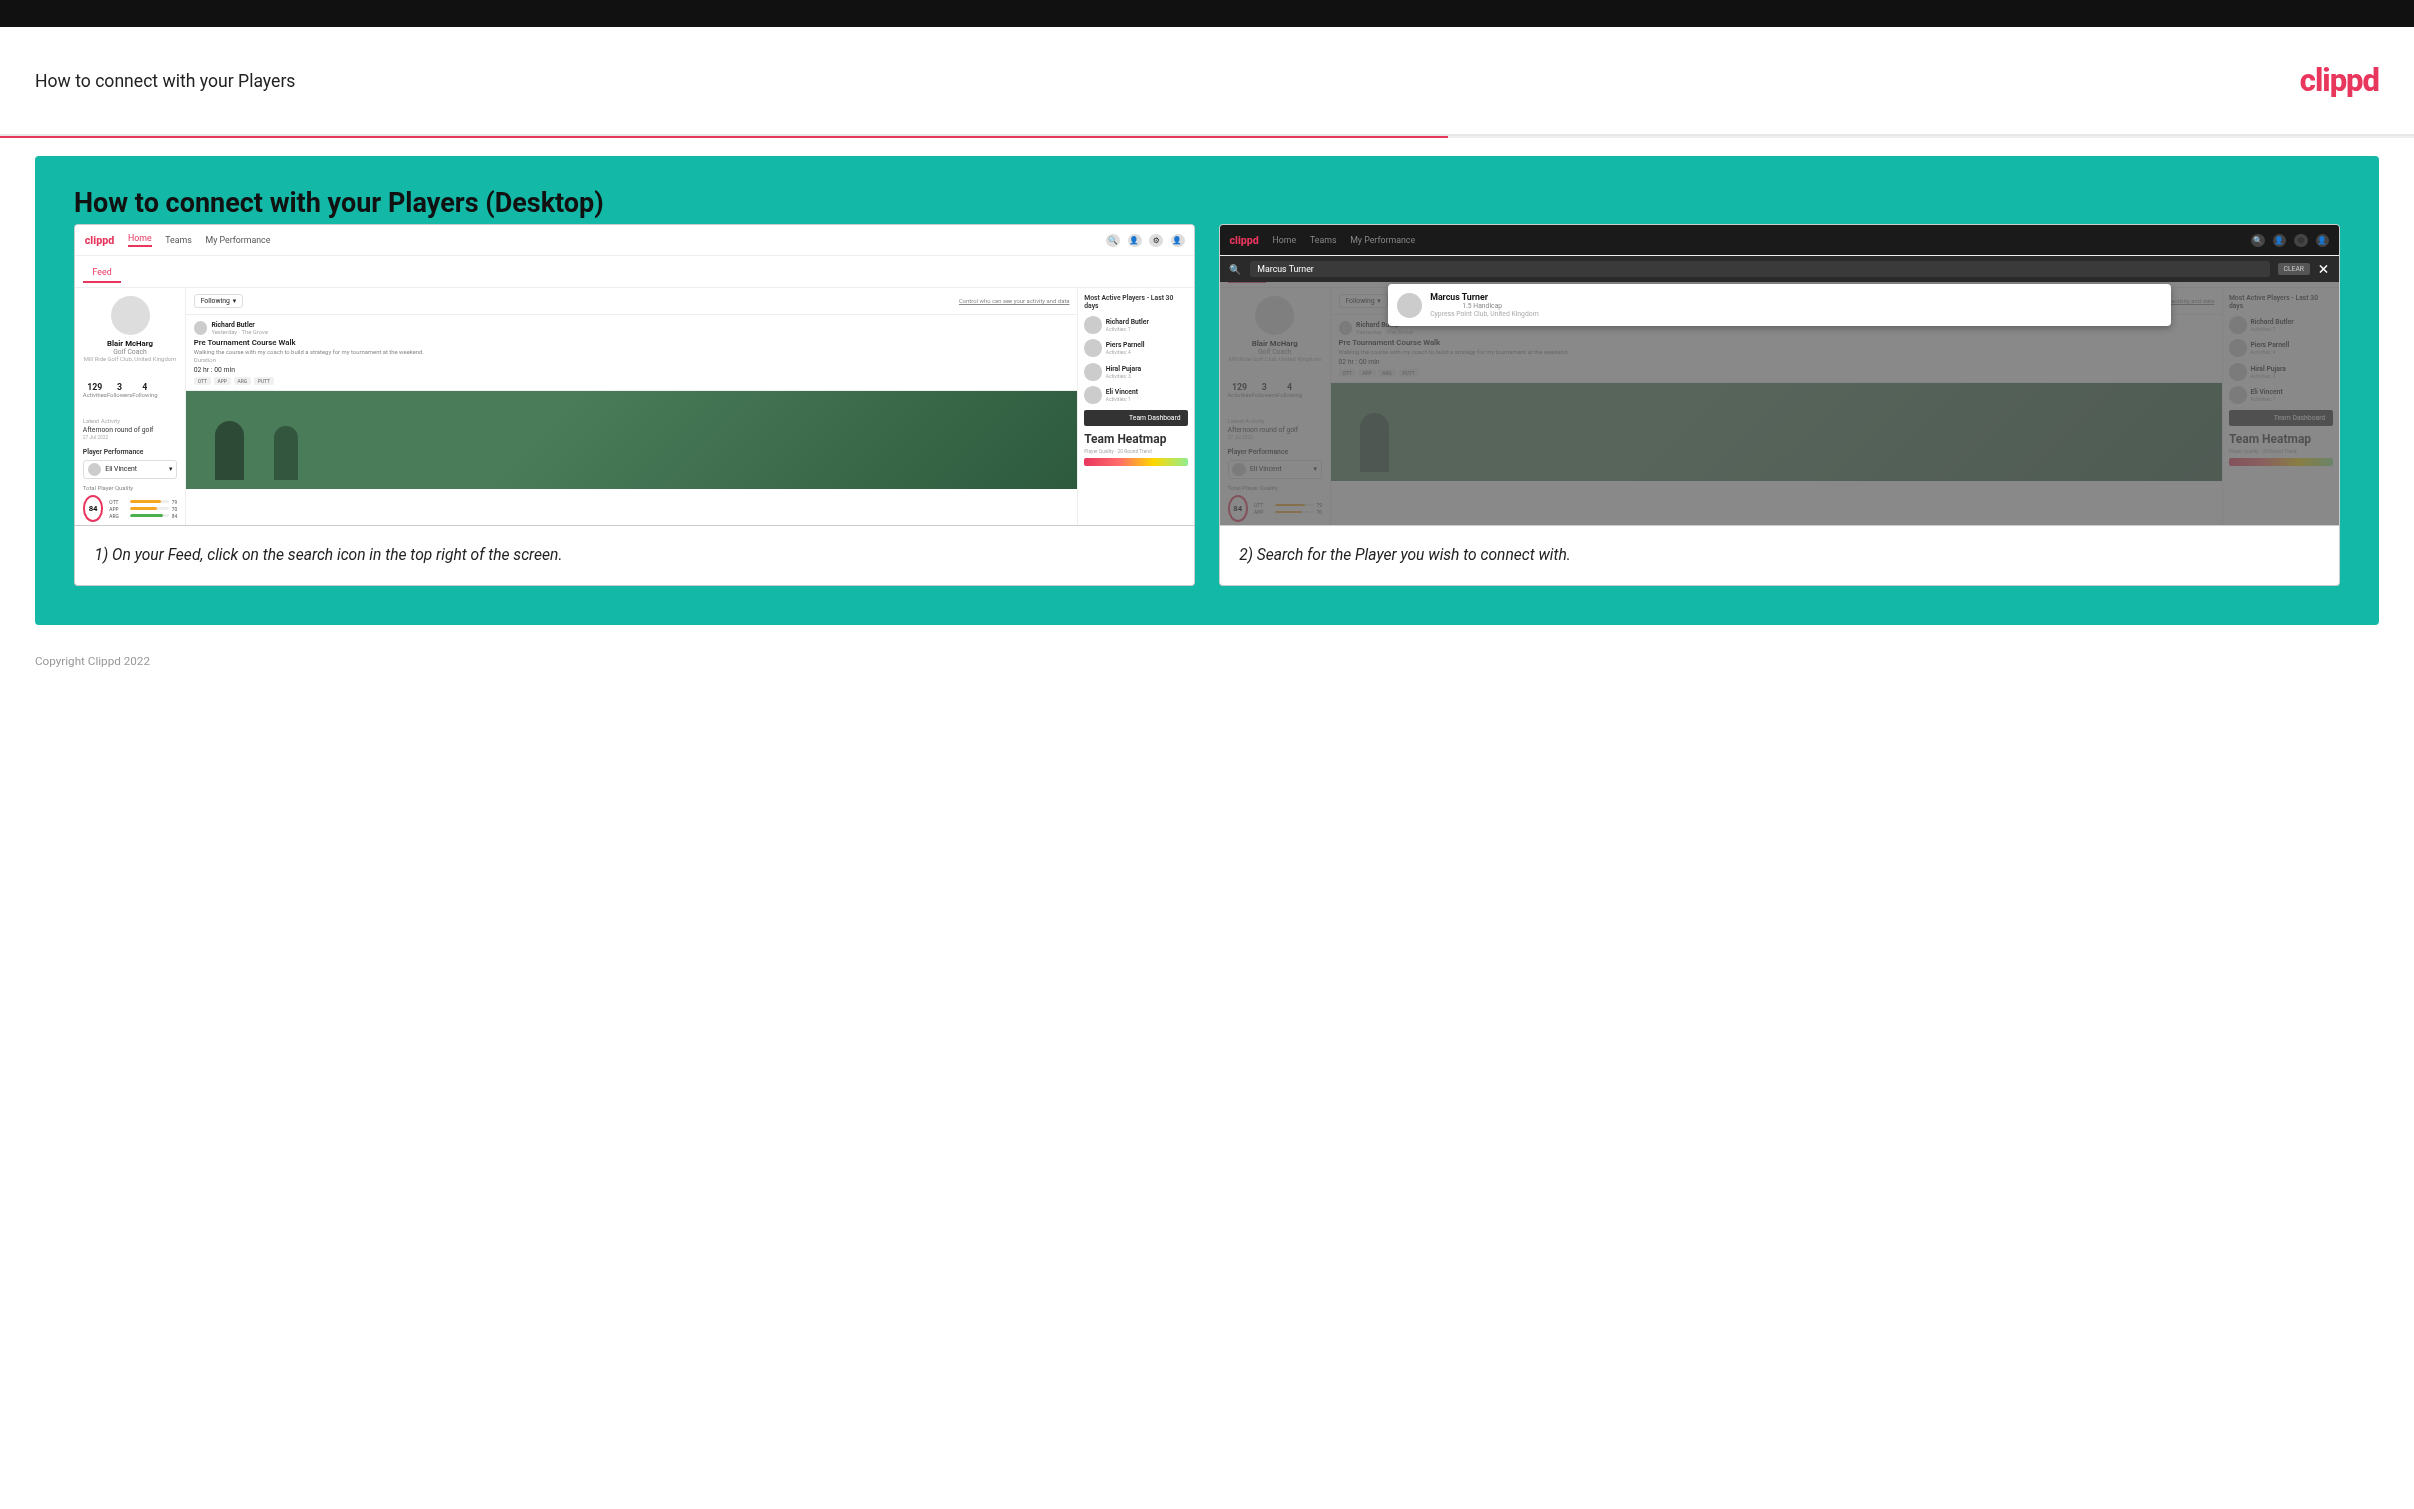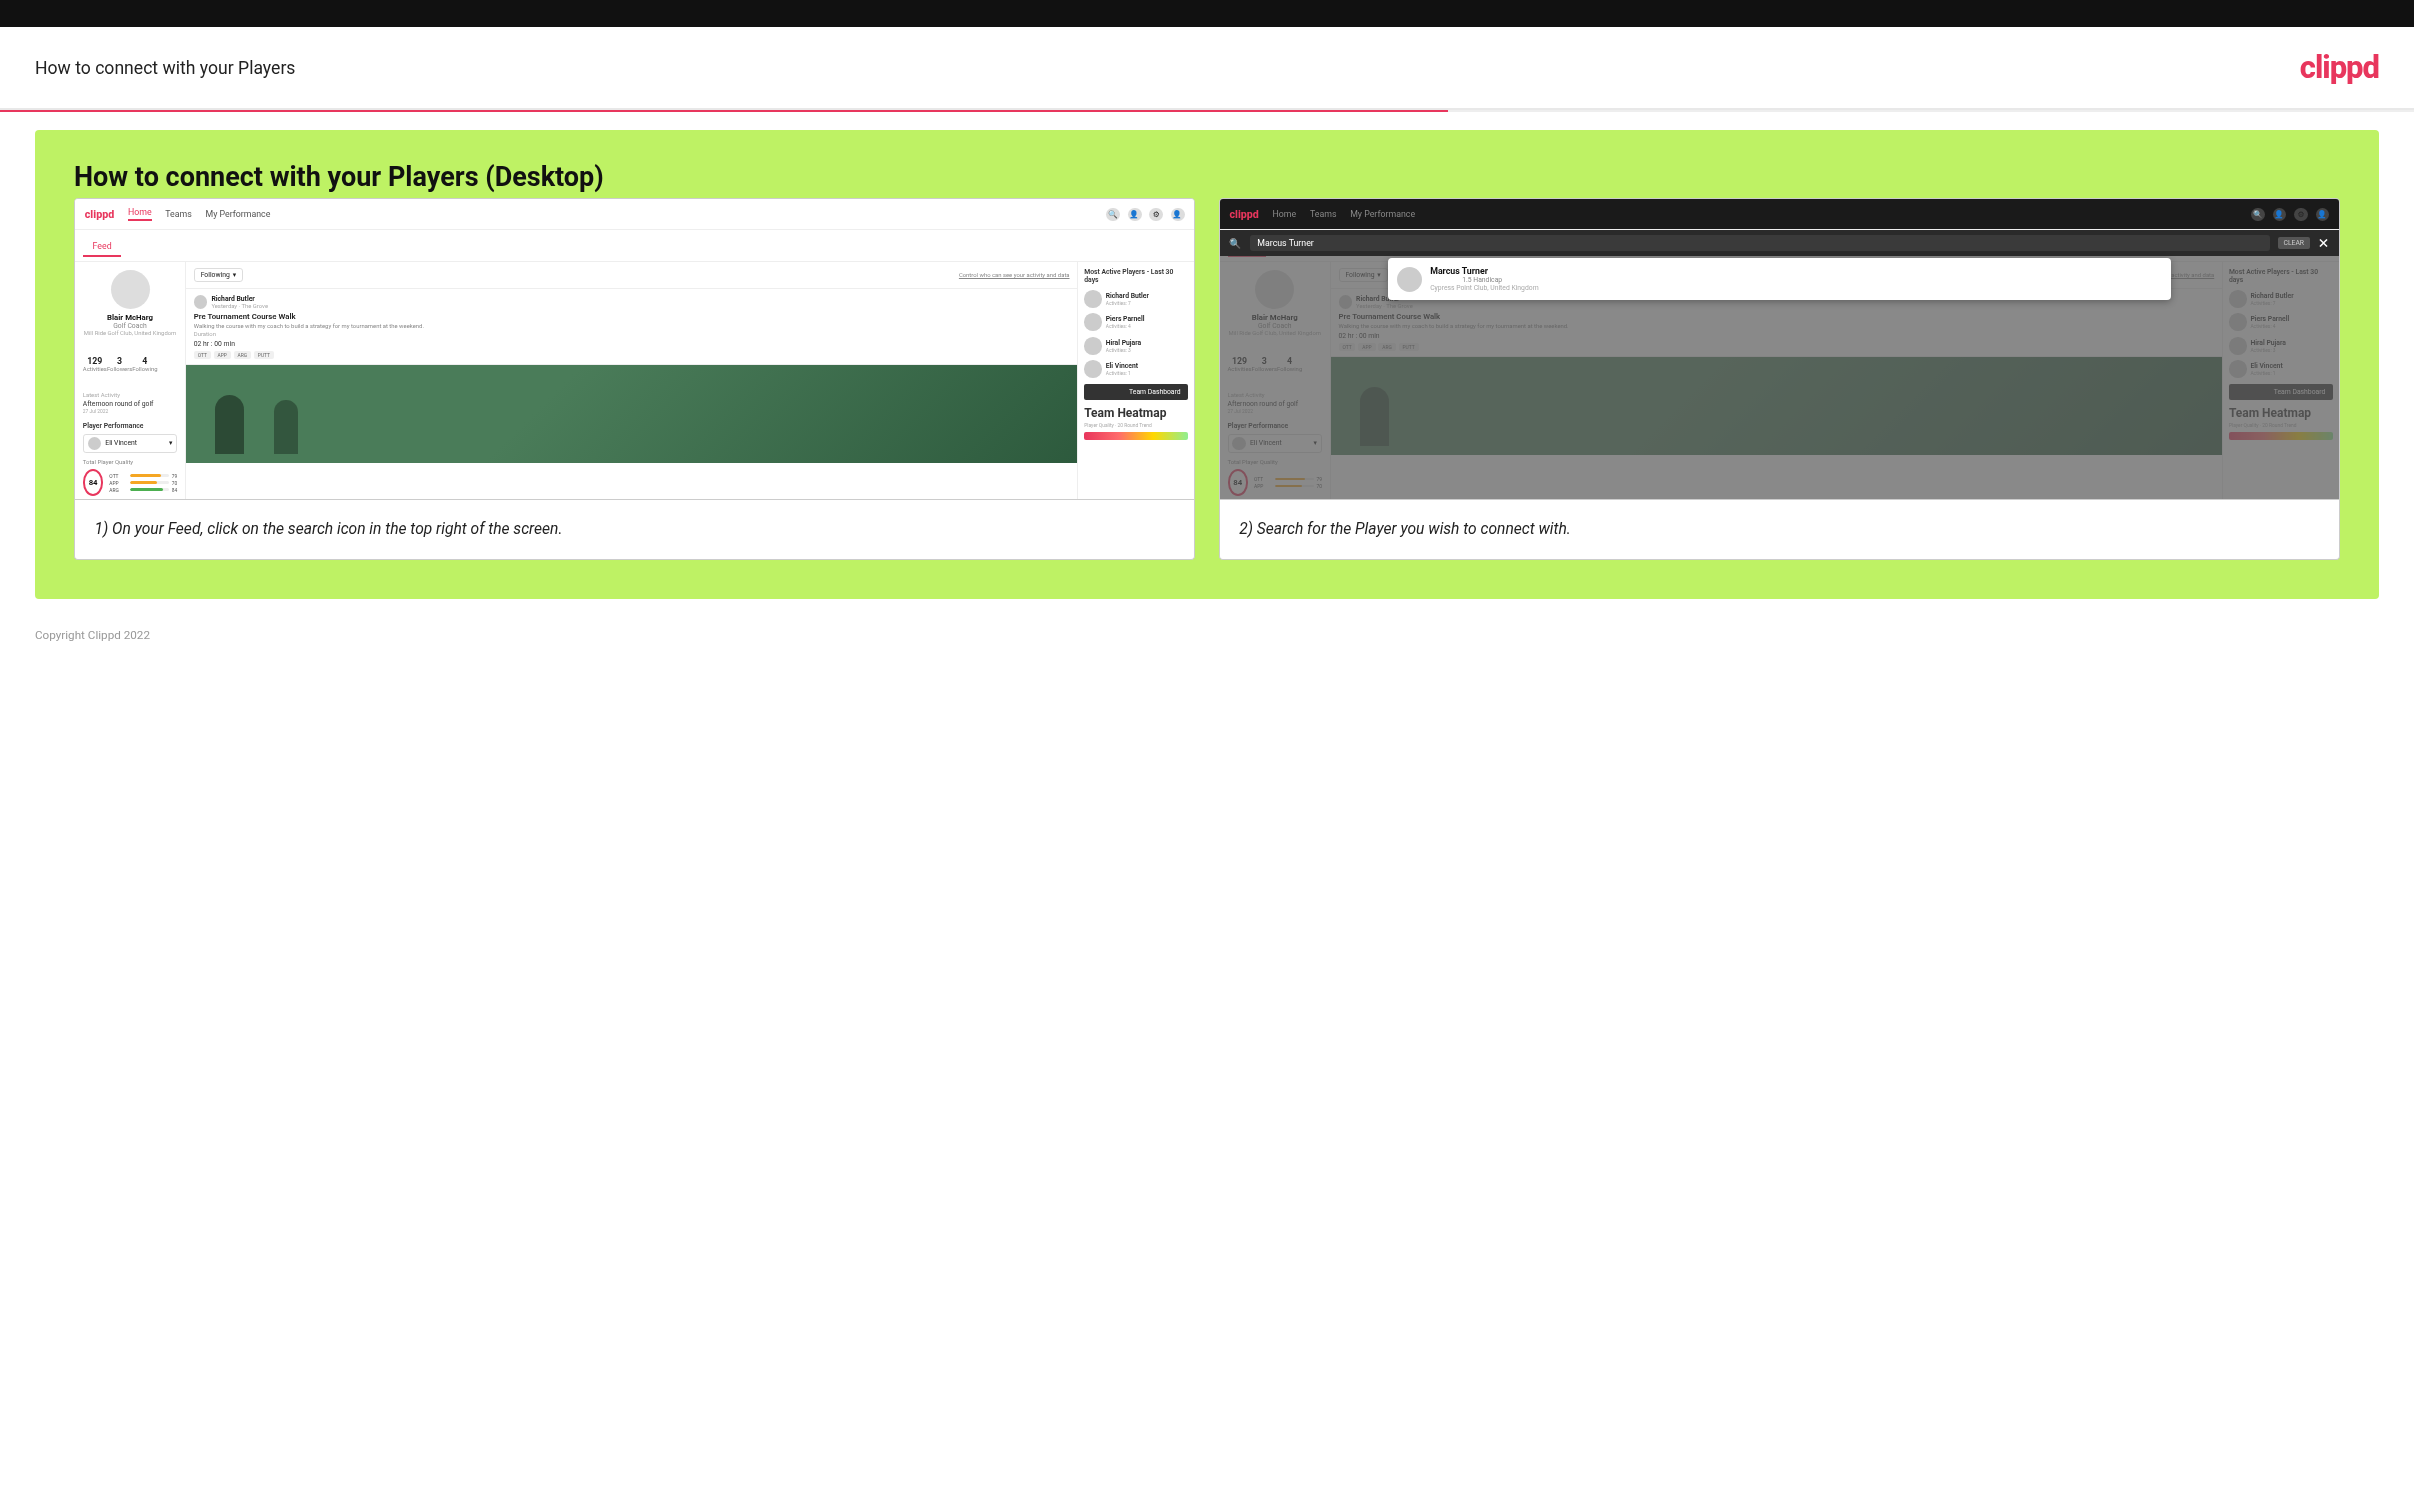--- a/index.html
+++ b/index.html
@@ -15,21 +15,21 @@
       background: #111;
       height: 27px;
       width: 100%;
     }
 
     
     .header {
       display: flex;
       align-items: center;
       justify-content: space-between;
-      padding: 22px 35px;
+      padding: 35px 35px;
       border-bottom: 2px solid #e8e8e8;
       gap: 33px;
     }
     .header-title {
       font-size: 17.6px;
       color: #222;
       font-weight: 400;
     }
     .logo {
       font-size: 31px;
@@ -40,21 +40,21 @@
 
     
     .header-divider {
       height: 2px;
       background: linear-gradient(to right, #e8365d 60%, #eee 60%);
       margin: 0 0 0 0;
     }
 
     
     .main-content {
-      background: #bef264;
+      background: #14b8a6;
       margin: 17.6px 35px;
       border-radius: 3.9px;
       padding: 31px 39px 39px;
     }
 
     .main-heading {
       font-size: 27px;
       font-weight: 700;
       color: #111;
       margin-bottom: 5.9px;

